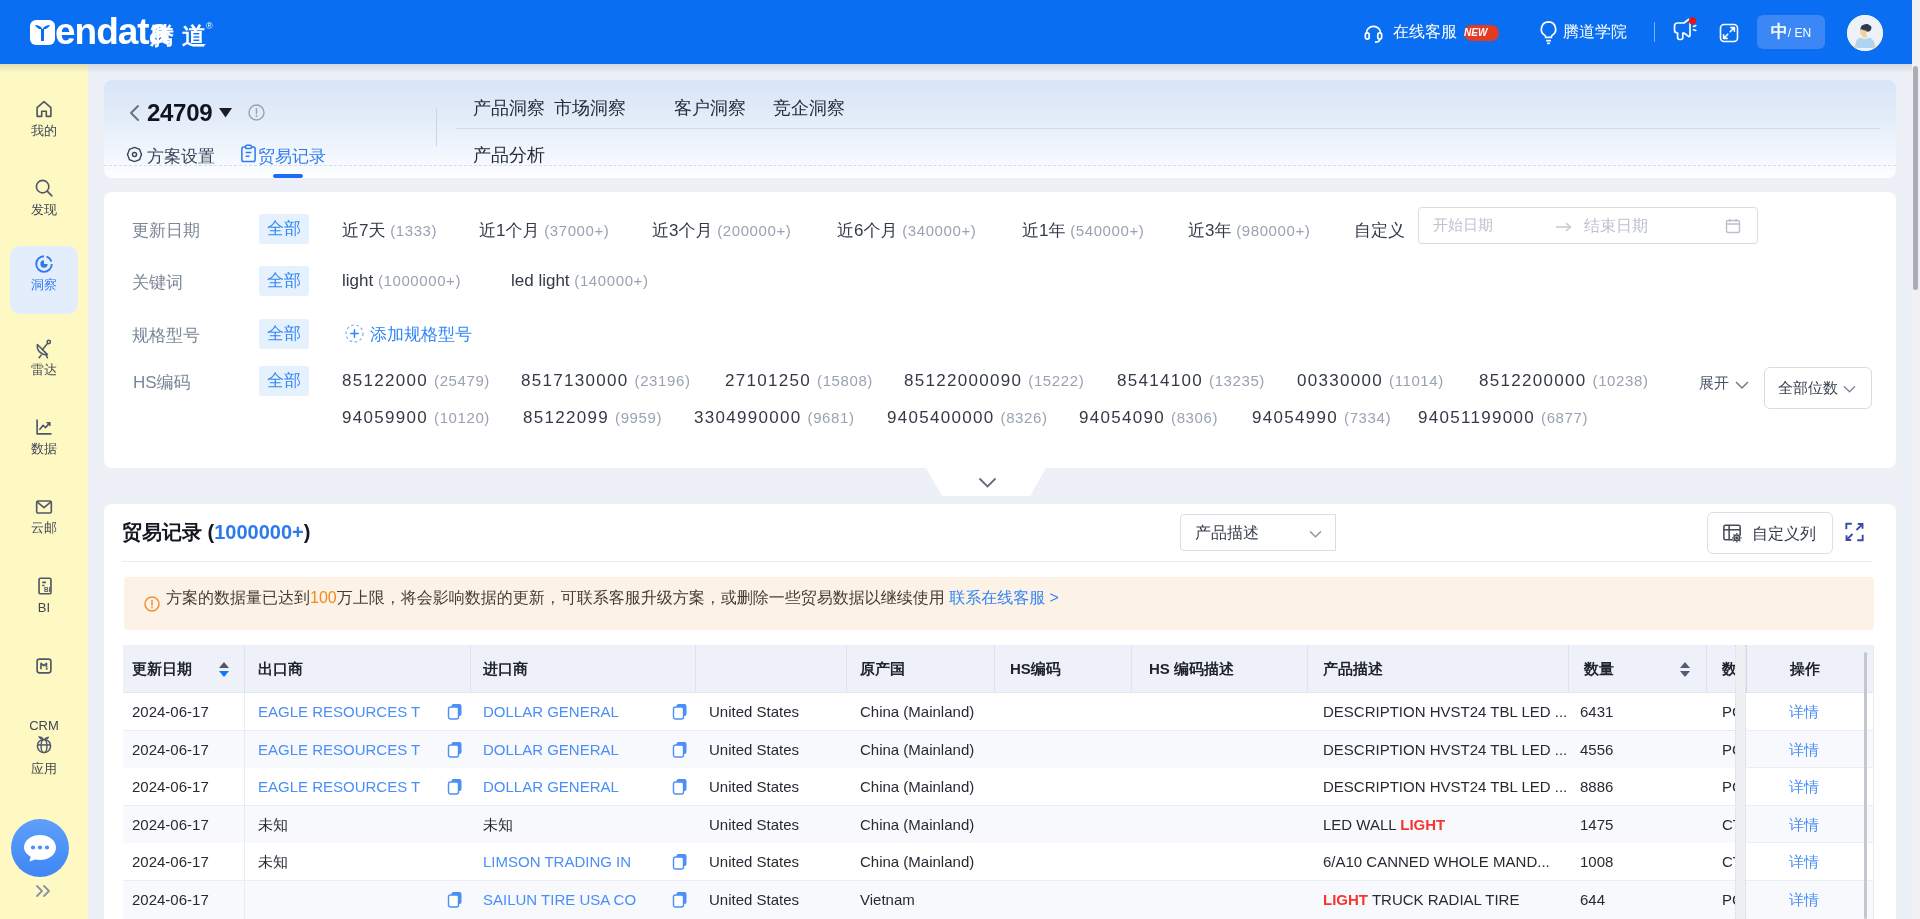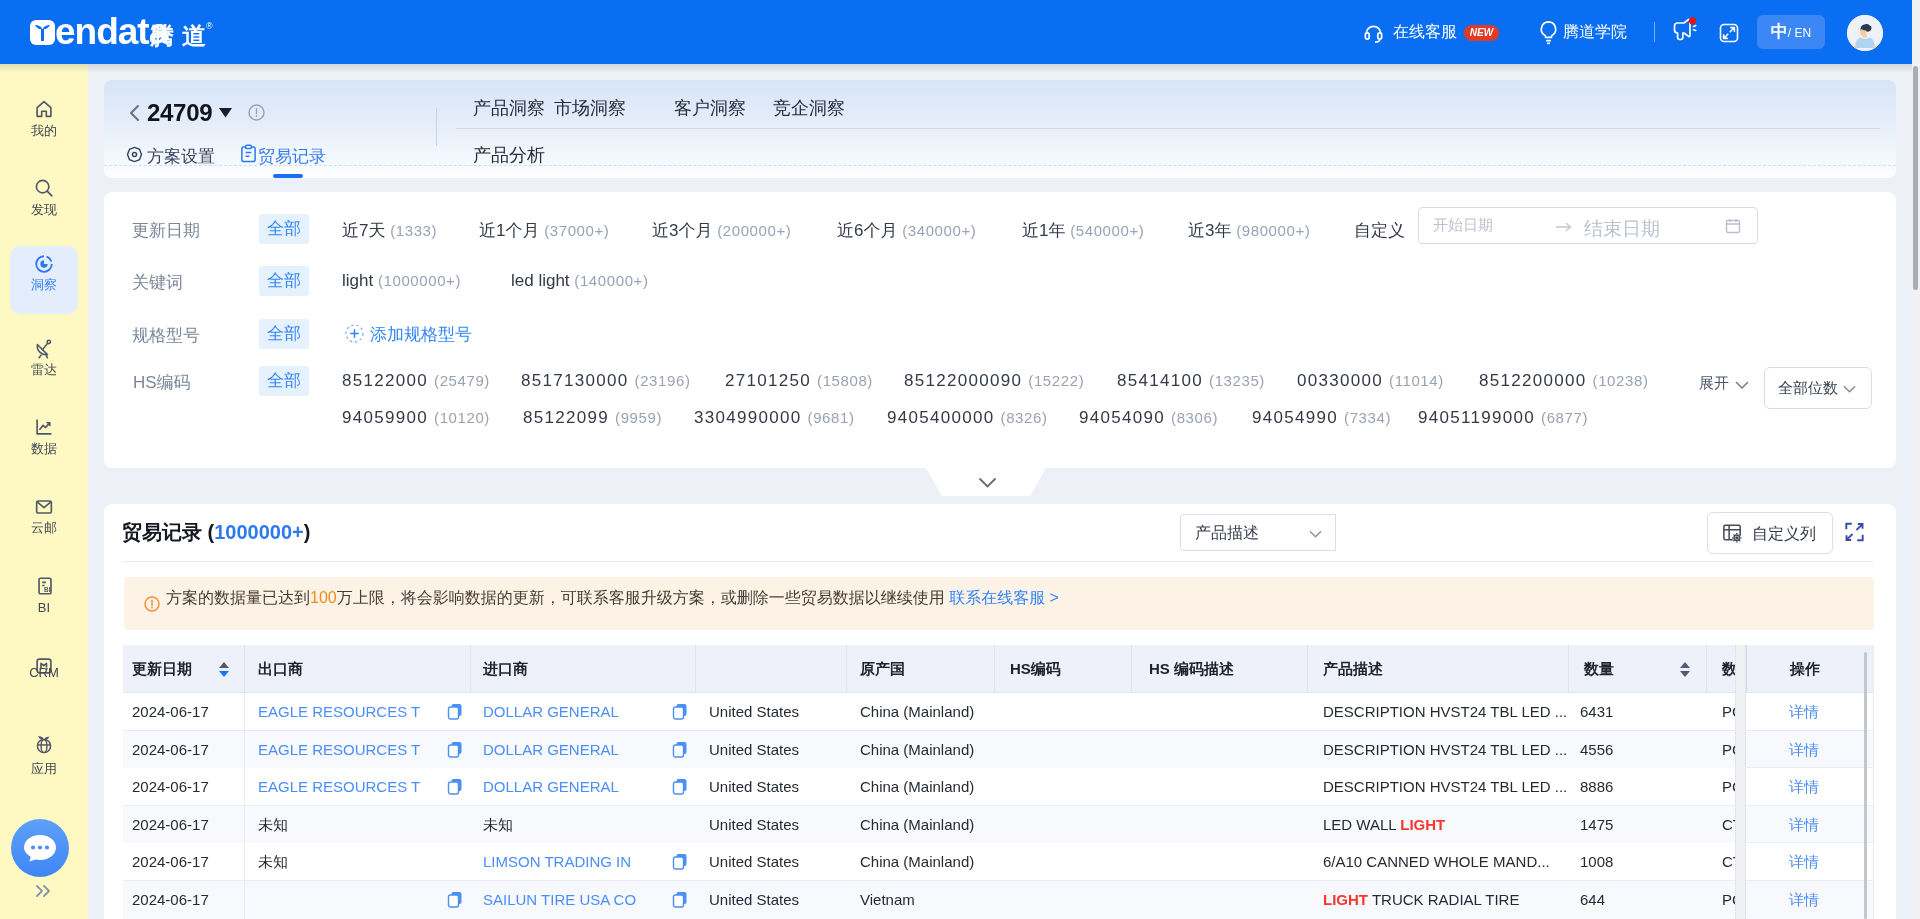--- a/index.html
+++ b/index.html
@@ -8,21 +8,21 @@
 body{font-family:"Liberation Sans",sans-serif;background:#edf0f6;position:relative;}
 .abs{position:absolute;}
 
 #nav{position:absolute;left:0;top:0;width:1912px;height:64px;background:#0a6ef2;}
 #navshadow{position:absolute;left:0;top:64px;width:1912px;height:9px;background:linear-gradient(180deg,rgba(70,80,100,.16),rgba(70,80,100,0));pointer-events:none;z-index:40;}
 .logo{position:absolute;left:30px;top:20px;width:25px;height:25px;background:#fff;border-radius:6px;}
 .logotxt{position:absolute;left:55px;top:11px;color:#fff;font-size:37px;font-weight:bold;letter-spacing:-1px;}
 .logocn{position:absolute;left:150px;top:20px;color:#fff;font-size:24px;font-weight:bold;letter-spacing:8px;}
 .logor{position:absolute;left:206px;top:21px;color:#fff;font-size:9px;}
 .navitem{position:absolute;top:0;height:64px;display:flex;align-items:center;color:#fff;font-size:16px;}
-.newbadge{position:absolute;left:1464px;top:25px;width:35px;height:16px;background:#e33a24;border-radius:8px;color:#fff;font-size:10px;font-weight:bold;font-style:italic;text-align:center;line-height:16px;}
+.newbadge{position:absolute;left:1464px;top:25px;width:35px;height:16px;background:#e33a24;border-radius:8px;color:#fff;font-size:10px;font-weight:bold;font-style:italic;text-align:left;line-height:16px;}
 .navdiv{position:absolute;left:1654px;top:22px;width:1px;height:20px;background:rgba(255,255,255,.45);}
 .zhen{position:absolute;left:1757px;top:15px;width:68px;height:34px;background:#3a87f5;border-radius:6px;color:#fff;text-align:center;line-height:34px;font-size:17px;font-weight:bold;}
 .zhen span{font-size:12px;font-weight:normal;}
 .avatar{position:absolute;left:1847px;top:15px;width:36px;height:36px;border-radius:50%;background:#eef2f8;overflow:hidden;}
 
 #pagesb{position:absolute;left:1912px;top:0;width:8px;height:919px;background:#f1f1f4;}
 #pagesb .thumb{position:absolute;left:1px;top:66px;width:5px;height:224px;background:#a9adb5;border-radius:3px;}
 
 #side{position:absolute;left:0;top:64px;width:88px;height:855px;background:#fef9c3;}
 .sactive{position:absolute;left:10px;top:182px;width:68px;height:68px;background:#e4edfc;border-radius:10px;}
@@ -145,21 +145,21 @@
       <rect x="5.5" y="3.5" width="13" height="17" rx="1.5"></rect>
       <path d="M9 8 h4 M9 11.5 h2.5"></path>
       <text x="11" y="18.5" font-size="7" font-weight="bold" fill="#50576a" stroke="none" font-family="Liberation Sans">BI</text>
     </svg>
   <div class="slabel" style="top:536px">BI</div>
   <svg class="abs" style="left:33px;top:591px" width="22" height="22" viewBox="0 0 24 24" fill="none" stroke="#50576a" stroke-width="1.8" stroke-linejoin="round">
       <rect x="4.5" y="4.5" width="15" height="15" rx="2.5"></rect>
       <path d="M8.7 15.5 v-6.3 l3 2.5 3 -2.5 v4.3"></path>
       <circle cx="15" cy="15" r="1.1" fill="#50576a" stroke="none"></circle>
     </svg>
-  <div class="slabel" style="top:601px">CRM</div>
+  <div class="slabel" style="top:654px">CRM</div>
   <svg class="abs" style="left:33px;top:669px" width="22" height="22" viewBox="0 0 24 24" fill="none" stroke="#50576a" stroke-width="1.6">
       <circle cx="12" cy="14.2" r="7.2"></circle>
       <ellipse cx="12" cy="14.2" rx="3.2" ry="7.2"></ellipse>
       <path d="M5 13 h14"></path>
       <path d="M12 7.5 C11 4 8 3 5.6 3.6 C6.2 6.4 9 7.6 12 7.5 Z" fill="#50576a" stroke="none"></path>
       <path d="M12 7.5 C13 4.5 15.5 3.6 17.8 4.2 C17.2 6.6 14.8 7.6 12 7.5 Z" fill="#50576a" stroke="none"></path>
     </svg>
   <div class="slabel" style="top:696px">应用</div>
   <div class="fab">
     <svg width="58" height="58" viewBox="0 0 58 58">
@@ -217,21 +217,21 @@
   <span class="t opt" style="left:733px;top:27px;">近6个月 <i class="cnt">(340000+)</i></span>
   <span class="t opt" style="left:918px;top:27px;">近1年 <i class="cnt">(540000+)</i></span>
   <span class="t opt" style="left:1084px;top:27px;">近3年 <i class="cnt">(980000+)</i></span>
   <span class="t opt" style="left:1250px;top:27px;">自定义</span>
   <div class="abs" style="left:1314px;top:15px;width:340px;height:37px;border:1px solid #d8dce6;border-radius:4px;background:#fff;">
     <span class="t" style="left:14px;top:8px;font-size:15px;color:#bcc2ce;">开始日期</span>
     <svg class="abs" style="left:136px;top:14px" width="18" height="10" viewBox="0 0 18 10" fill="none" stroke="#c3c8d4" stroke-width="1.4" stroke-linecap="round">
         <path d="M1.5 5 H15"></path>
         <path d="M11.5 1.5 L15.5 5 L11.5 8.5"></path>
       </svg>
-    <span class="t" style="left:165px;top:8px;font-size:19px;color:#bcc2ce;">结束日期</span>
+    <span class="t" style="left:165px;top:8px;font-size:16px;color:#bcc2ce;">结束日期</span>
     <svg class="abs" style="left:306px;top:10px" width="16" height="16" viewBox="0 0 16 16" fill="none" stroke="#b9bfcc" stroke-width="1.4">
         <rect x="1.5" y="2.5" width="13" height="12" rx="1.5"></rect>
         <path d="M1.5 6 h13 M5 1 v3 M11 1 v3"></path>
       </svg>
   </div>
   <div class="t lbl" style="left:28px;top:79px;">关键词</div>
   <div class="chip" style="left:155px;top:74px;">全部</div>
   <span class="t opt" style="left:238px;top:79px;">light <i class="cnt">(1000000+)</i></span>
   <span class="t opt" style="left:407px;top:79px;">led light <i class="cnt">(140000+)</i></span>
   <div class="t lbl" style="left:28px;top:132px;">规格型号</div>

